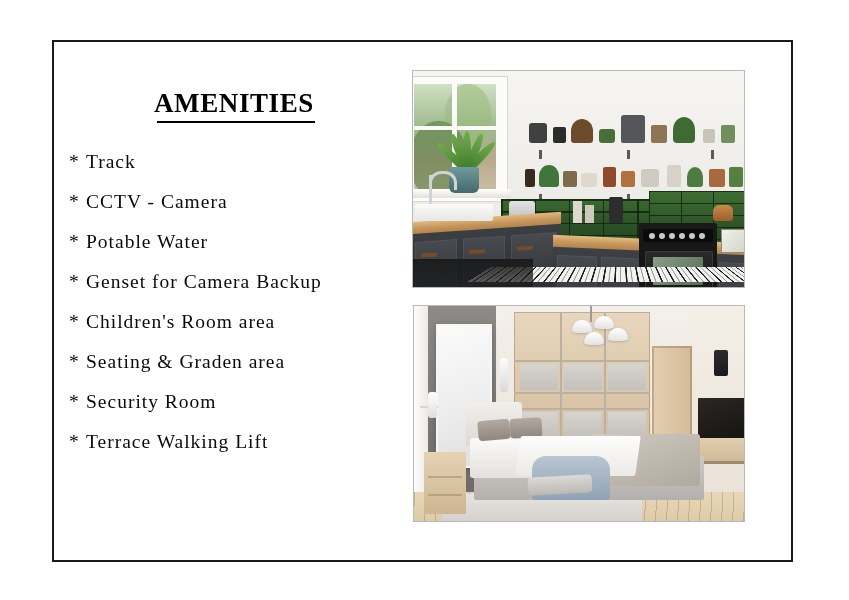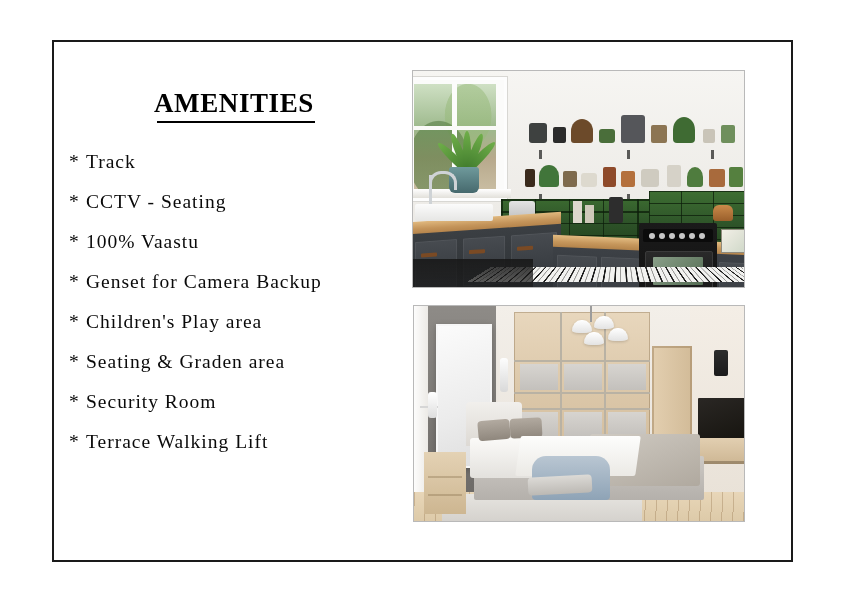--- a/index.html
+++ b/index.html
@@ -420,30 +420,30 @@
 <div id="content-panel">
 
   <div id="page-title">AMENITIES</div>
   <div id="page-title-underline"></div>
 
   <ul id="amenities-list">
     <li class="amenity-item">
       <span class="amenity-bullet">*</span><span>Track</span>
     </li>
     <li class="amenity-item">
-      <span class="amenity-bullet">*</span><span>CCTV - Seating</span>
-    </li>
-    <li class="amenity-item">
-      <span class="amenity-bullet">*</span><span>100% Vaastu</span>
+      <span class="amenity-bullet">*</span><span>CCTV - Camera</span>
+    </li>
+    <li class="amenity-item">
+      <span class="amenity-bullet">*</span><span>Potable Water</span>
     </li>
     <li class="amenity-item">
       <span class="amenity-bullet">*</span><span>Genset for Camera Backup</span>
     </li>
     <li class="amenity-item">
-      <span class="amenity-bullet">*</span><span>Children's Play area</span>
+      <span class="amenity-bullet">*</span><span>Children's Room area</span>
     </li>
     <li class="amenity-item">
       <span class="amenity-bullet">*</span><span>Seating &amp; Graden area</span>
     </li>
     <li class="amenity-item">
       <span class="amenity-bullet">*</span><span>Security Room</span>
     </li>
     <li class="amenity-item">
       <span class="amenity-bullet">*</span><span>Terrace Walking Lift</span>
     </li>

